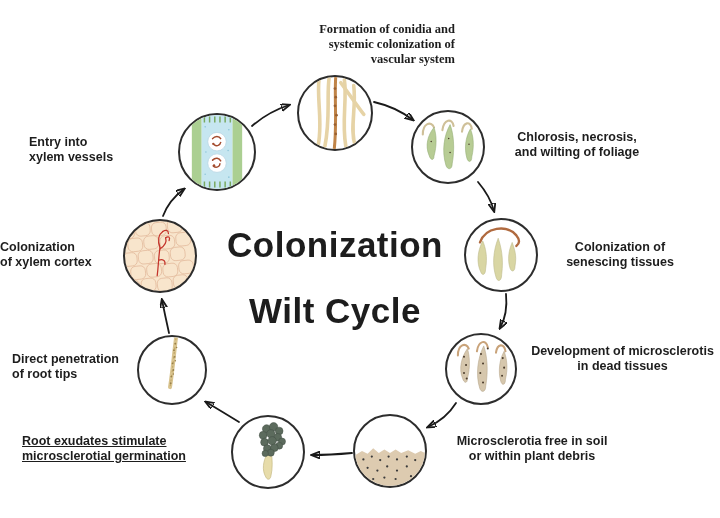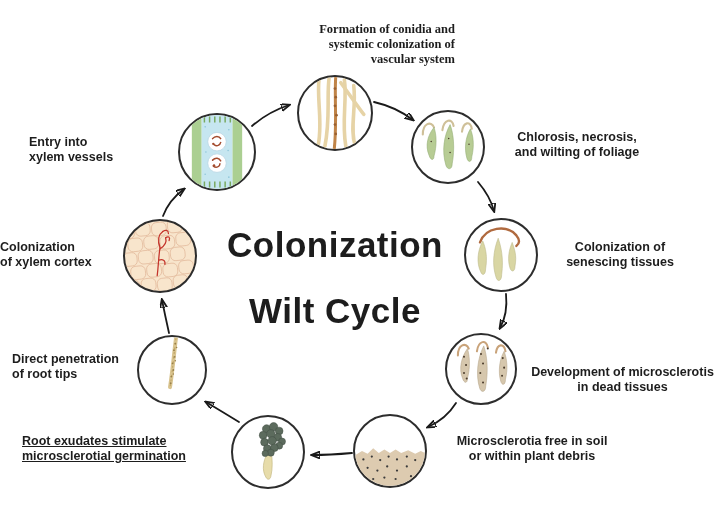--- a/index.html
+++ b/index.html
@@ -141,21 +141,21 @@
       <circle class="ddot" cx="50" cy="28" r="1.5"></circle>
         <circle class="ddot" cx="53" cy="42" r="1.5"></circle>
       <circle class="ddot" cx="49" cy="56" r="1.5"></circle>
         <circle class="ddot" cx="53" cy="70" r="1.5"></circle>
       <circle class="ddot" cx="82" cy="34" r="1.5"></circle>
         <circle class="ddot" cx="84" cy="48" r="1.5"></circle>
       <circle class="ddot" cx="81" cy="60" r="1.5"></circle>
         <circle class="ddot" cx="60" cy="20" r="1.5"></circle>
     </svg>
   </div>
-  <div class="label ta-l" style="left:525px;top:365px;width:195px;">Development of microsclerotis
+  <div class="label ta-l" style="left:525px;top:344px;width:195px;">Development of microsclerotis
 in dead tissues</div>
 
   <div class="node" style="left:353px;top:414px;width:74px;height:74px;">
     <svg viewBox="0 0 100 100">
       <path class="soil-mass" d="M0,56 L10,50 L18,54 L26,46 L34,53 L42,48 L50,53 L58,48 L66,53 L76,49 L86,54 L94,50 L100,53 L100,100 L0,100 Z"></path>
       <circle class="sdot" cx="12" cy="62" r="1.6"></circle>
         <circle class="sdot" cx="24" cy="58" r="1.6"></circle>
       <circle class="sdot" cx="36" cy="63" r="1.6"></circle>
         <circle class="sdot" cx="48" cy="58" r="1.6"></circle>
       <circle class="sdot" cx="60" cy="62" r="1.6"></circle>

